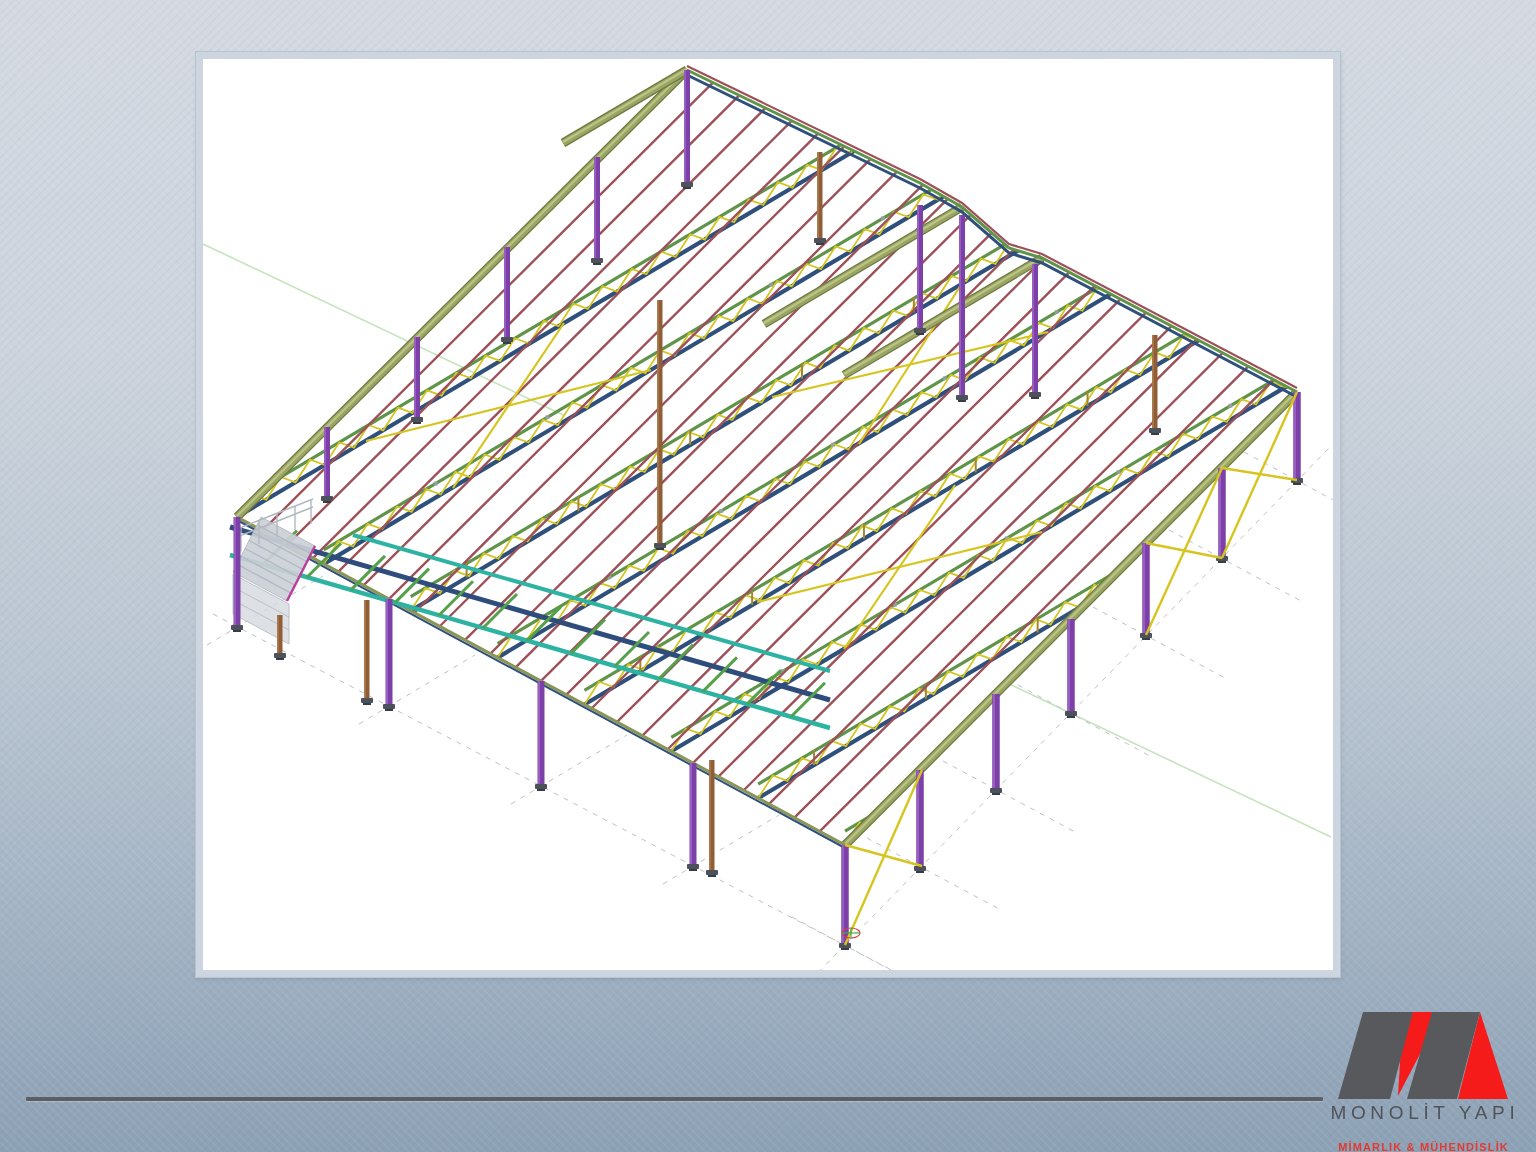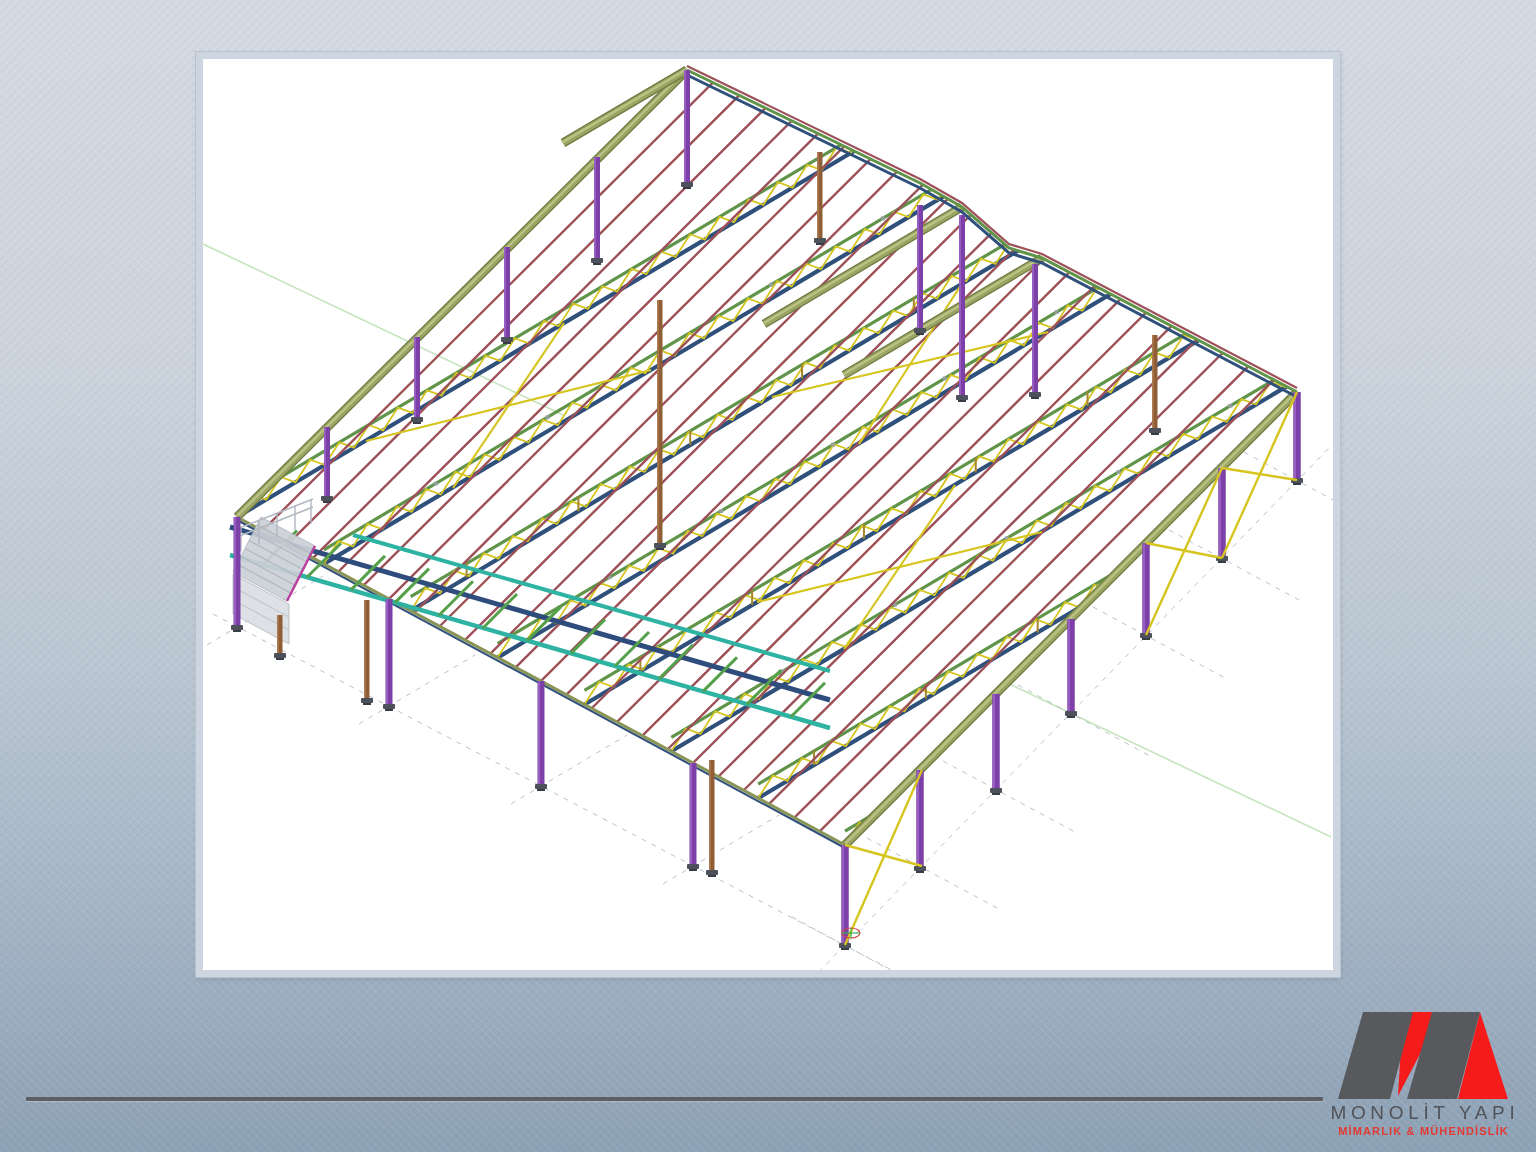--- a/index.html
+++ b/index.html
@@ -27,21 +27,21 @@
     border-radius:1px;
     box-shadow:0 1px 1px rgba(255,255,255,.25);
   }
   .logo{position:absolute; left:1318px; top:1012px; width:210px; text-align:center;}
   .logo-m{display:block; margin:0 auto; width:176px; height:88px;}
   .logo-title{
     margin-top:2px; font-size:19px; letter-spacing:.245em; font-weight:400;
     white-space:nowrap; text-indent:.2em;
   }
   .logo-subtitle{
-    margin-top:1px; font-size:11px; font-weight:700; letter-spacing:.105em;
+    margin-top:17px; font-size:11px; font-weight:700; letter-spacing:.105em;
     white-space:nowrap; text-indent:.1em;
   }
 </style>
 </head>
 <body>
 
 <div class="slide">
 
   <figure class="model-frame">
     <svg id="model-svg" viewBox="0 0 1130 911">

